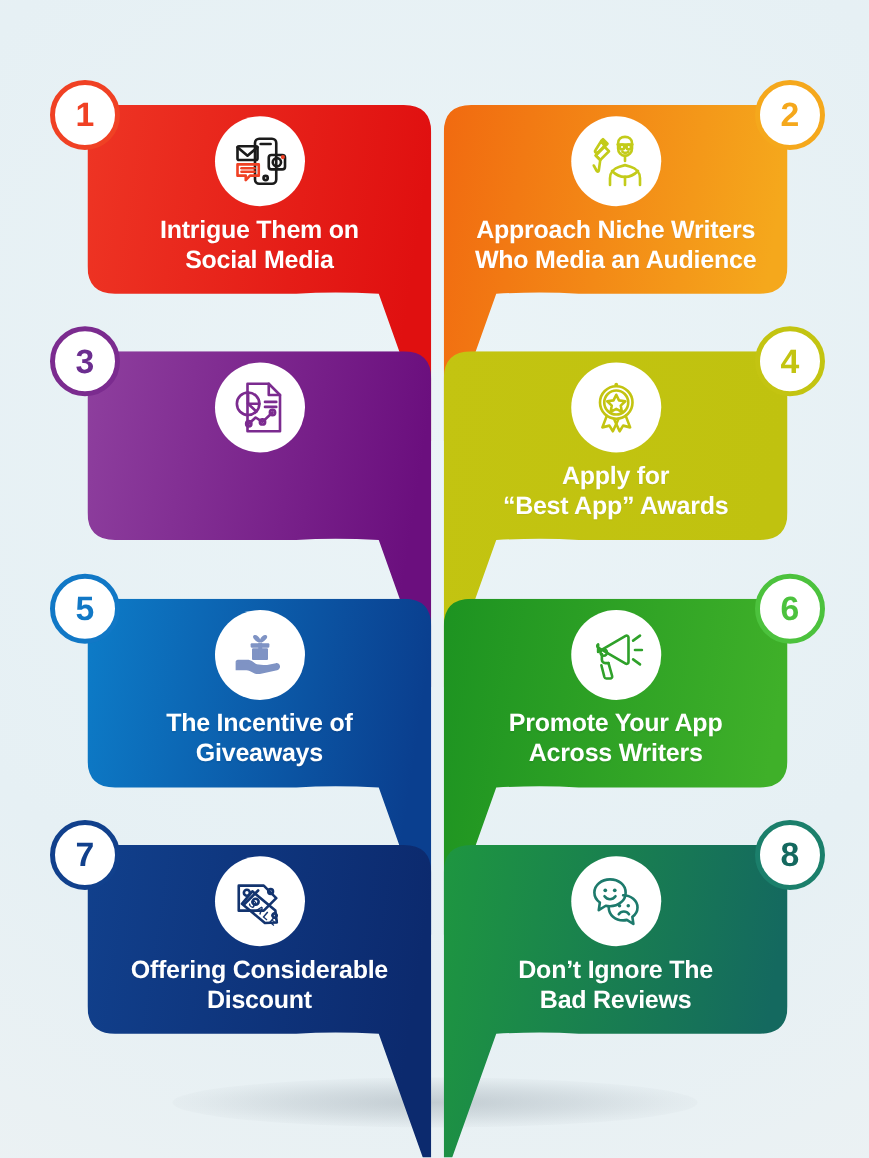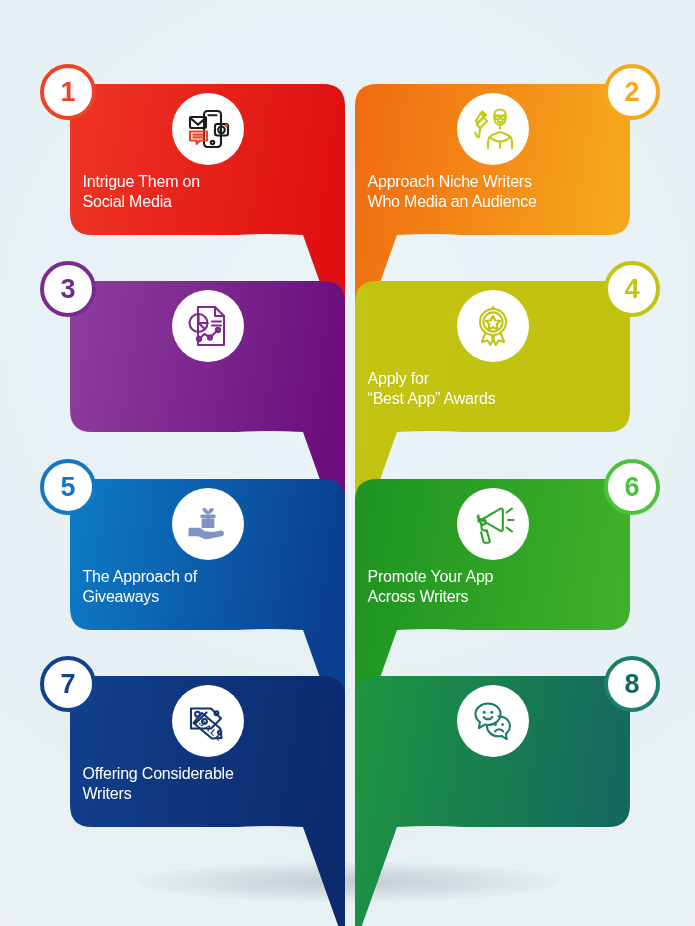--- a/index.html
+++ b/index.html
@@ -93,24 +93,24 @@
     display: flex;
     align-items: center;
     justify-content: center;
     flex: none;
   }
   .icon-circle svg { display: block; }
 
   .card-title {
     margin-top: 7px;
     width: 250px;
-    text-align: left;
+    text-align: center;
     color: #ffffff;
-    font-size: 16px;
-    font-weight: normal;
+    font-size: 20px;
+    font-weight: bold;
     line-height: 1.22;
     letter-spacing: -0.2px;
     white-space: pre-line;
     text-shadow: 0 1px 1px rgba(0,0,0,0.06);
   }
 
   
   .badge {
     position: absolute;
     width: 56px;
@@ -341,21 +341,21 @@
           <rect x="21.6" y="13.5" width="3.2" height="13.5"></rect>
           <path d="M22.3 13.1c-1.7-.5-3.3-1.9-4.4-3.3-.9-1.2-.5-2.5.7-2.8 1.5-.4 3.1.9 4 2.4.5.9.8 2 .9 3.1z"></path>
           <path d="M23.9 13.1c1.7-.5 3.3-1.9 4.4-3.3.9-1.2.5-2.5-.7-2.8-1.5-.4-3.1.9-4 2.4-.5.9-.8 2-.9 3.1z"></path>
         </g>
         <g fill="#7f93c4">
           <path d="M3.5 28.6c0-1 .8-1.8 1.8-1.8h7.4c1.6 0 3.1.5 4.4 1.4l3.8 2.7h7.3c1.2 0 2.2 1 2.2 2.2 0 1.2-1 2.2-2.2 2.2h-8.6"></path>
           <path d="M3.5 28.6v6.6h8.6c.9 0 1.8.2 2.6.6l3.6 1.7c1.4.7 3 .9 4.6.6l13.8-2.9c1.6-.4 2.6-1.9 2.3-3.5-.3-1.5-1.8-2.5-3.3-2.2l-8.1 1.6"></path>
         </g>
       </svg>
         </div>
-        <div class="card-title">The Approach of
+        <div class="card-title">The Incentive of
 Giveaways</div>
       </div>
       <div class="badge" style="border-color: rgb(17, 120, 198); color: rgb(17, 120, 198);">5</div>
     </div>
     <div class="card right row3">
       <div class="shape">
         <svg viewBox="0 0 275 269" xmlns="http://www.w3.org/2000/svg">
       <defs>
         <linearGradient id="grad5" x1="0%" y1="0%" x2="100%" y2="15%">
           <stop offset="0%" stop-color="#1d9321"></stop>
@@ -427,21 +427,21 @@
           <circle cx="12.5" cy="16.2" r="2.4"></circle>
           <circle cx="19.5" cy="23.4" r="2.4"></circle>
           <line x1="21.5" y1="14.4" x2="10.6" y2="25.2"></line>
         </g>
         <g fill="#13346f" stroke="none" transform="rotate(40 23 28)">
           <text x="14" y="32.4" font-family="Liberation Sans, sans-serif" font-size="8.4" font-weight="bold" letter-spacing="1.6">SALE</text>
         </g>
       </svg>
         </div>
         <div class="card-title">Offering Considerable
-Writers</div>
+Discount</div>
       </div>
       <div class="badge" style="border-color: rgb(17, 64, 140); color: rgb(17, 64, 140);">7</div>
     </div>
     <div class="card right row4">
       <div class="shape">
         <svg viewBox="0 0 275 269" xmlns="http://www.w3.org/2000/svg">
       <defs>
         <linearGradient id="grad7" x1="0%" y1="0%" x2="100%" y2="15%">
           <stop offset="0%" stop-color="#1e9640"></stop>
           <stop offset="100%" stop-color="#14695f"></stop>
@@ -467,16 +467,18 @@
           <circle cx="14.2" cy="14.2" r="1.5" fill="#1d7a6c" stroke="none"></circle>
           <circle cx="21.8" cy="14.2" r="1.5" fill="#1d7a6c" stroke="none"></circle>
           <path d="M13.6 19c1.2 1.6 2.7 2.4 4.4 2.4s3.2-.8 4.4-2.4"></path>
           <path d="M28.5 18.2c6.3 0 11.5 4.4 11.5 9.8 0 3-1.6 5.7-4.1 7.5l.8 5.7-5.2-3.3c-1 .3-2 .4-3 .4-6.3 0-11.5-4.4-11.5-10.3"></path>
           <circle cx="25.6" cy="26.6" r="1.4" fill="#1d7a6c" stroke="none"></circle>
           <circle cx="32.6" cy="26.6" r="1.4" fill="#1d7a6c" stroke="none"></circle>
           <path d="M25 33.4c1.1-1.5 2.5-2.2 4.1-2.2s3 .7 4.1 2.2"></path>
         </g>
       </svg>
         </div>
+        <div class="card-title">Don’t Ignore The
+Bad Reviews</div>
       </div>
       <div class="badge" style="border-color: rgb(27, 127, 107); color: rgb(20, 105, 95);">8</div>
     </div>
   </div>
 
 </body></html>

